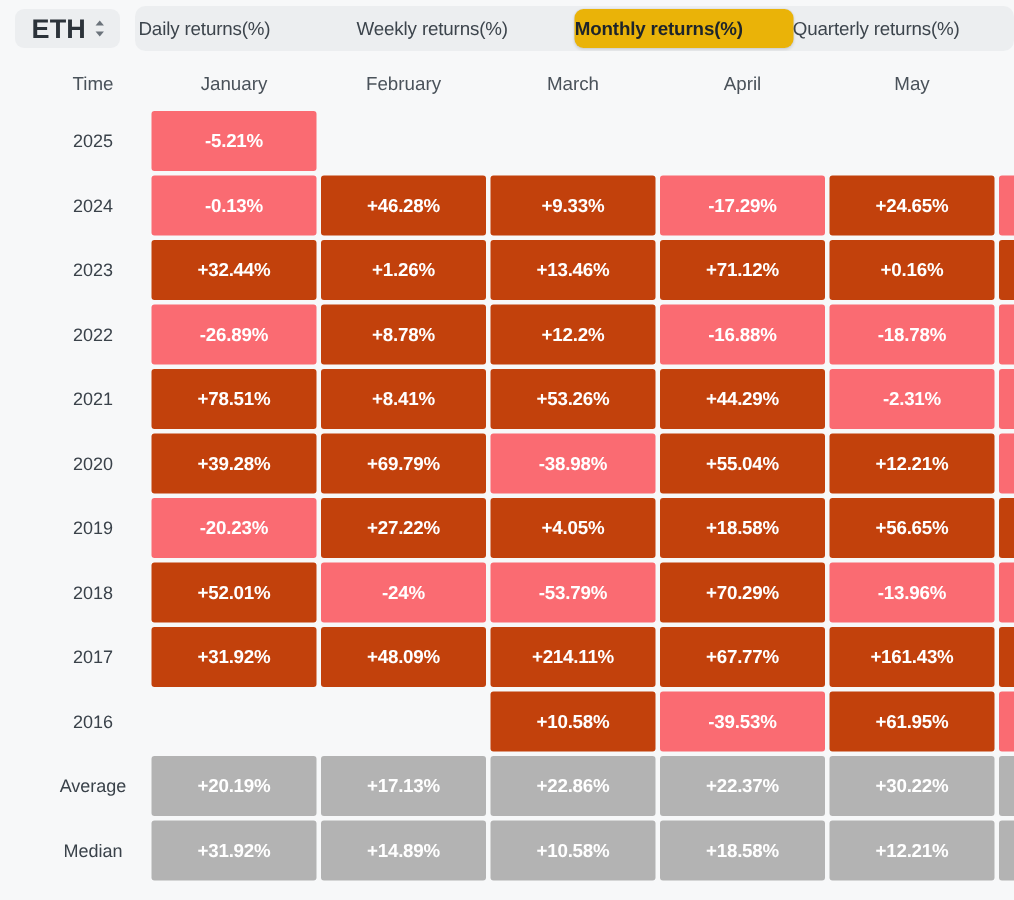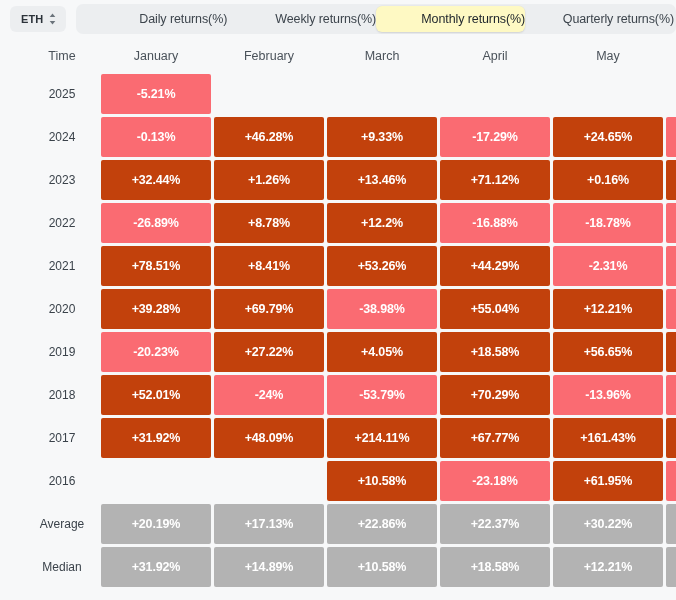--- a/index.html
+++ b/index.html
@@ -42,21 +42,21 @@
     background: #eceef0;
     border-radius: 6px;
     display: flex;
     align-items: center;
     gap: 5px;
     padding: 0 9px 0 11px;
     cursor: pointer;
     flex: 0 0 auto;
   }
   .asset-select-label {
-    font-size: 11px;
+    font-size: 18px;
     font-weight: 600;
     color: #2c333a;
     letter-spacing: 0.1px;
   }
   .updown-icon {
     width: 9px;
     height: 14px;
     display: block;
     flex: 0 0 auto;
   }
@@ -70,32 +70,33 @@
     align-items: center;
     padding: 2px;
     gap: 0;
     overflow: hidden;
   }
   .tab {
     flex: 1 1 0;
     height: 26px;
     display: flex;
     align-items: center;
-    justify-content: flex-end;
+    justify-content: flex-start;
     font-size: 12.5px;
     color: #3c444c;
     border-radius: 6px;
     cursor: pointer;
     white-space: nowrap;
     letter-spacing: -0.1px;
   }
   .tab.active {
-    background: #fef9c3;
+    background: #eab308;
     color: #1d242b;
     box-shadow: 0 1px 2px rgba(0,0,0,0.10), 0 0 0 0.5px rgba(0,0,0,0.03);
+    font-weight: bold;
   }
 
   
   .table-wrap {
     flex: 1 1 auto;
     overflow: hidden;
     background: #f7f8f9;
     padding-left: 23px;
   }
 
@@ -285,21 +286,21 @@
             <td class="cell pos">+214.11%</td>
             <td class="cell pos">+67.77%</td>
             <td class="cell pos">+161.43%</td>
             <td class="cell pos">+26.19%</td>
           </tr>
           <tr>
             <th class="rowlabel">2016</th>
             <td class="cell empty"></td>
             <td class="cell empty"></td>
             <td class="cell pos">+10.58%</td>
-            <td class="cell neg">-23.18%</td>
+            <td class="cell neg">-39.53%</td>
             <td class="cell pos">+61.95%</td>
             <td class="cell neg">-12.18%</td>
           </tr>
           <tr class="summary-row">
             <th class="rowlabel">Average</th>
             <td class="cell summary">+20.19%</td>
             <td class="cell summary">+17.13%</td>
             <td class="cell summary">+22.86%</td>
             <td class="cell summary">+22.37%</td>
             <td class="cell summary">+30.22%</td>

